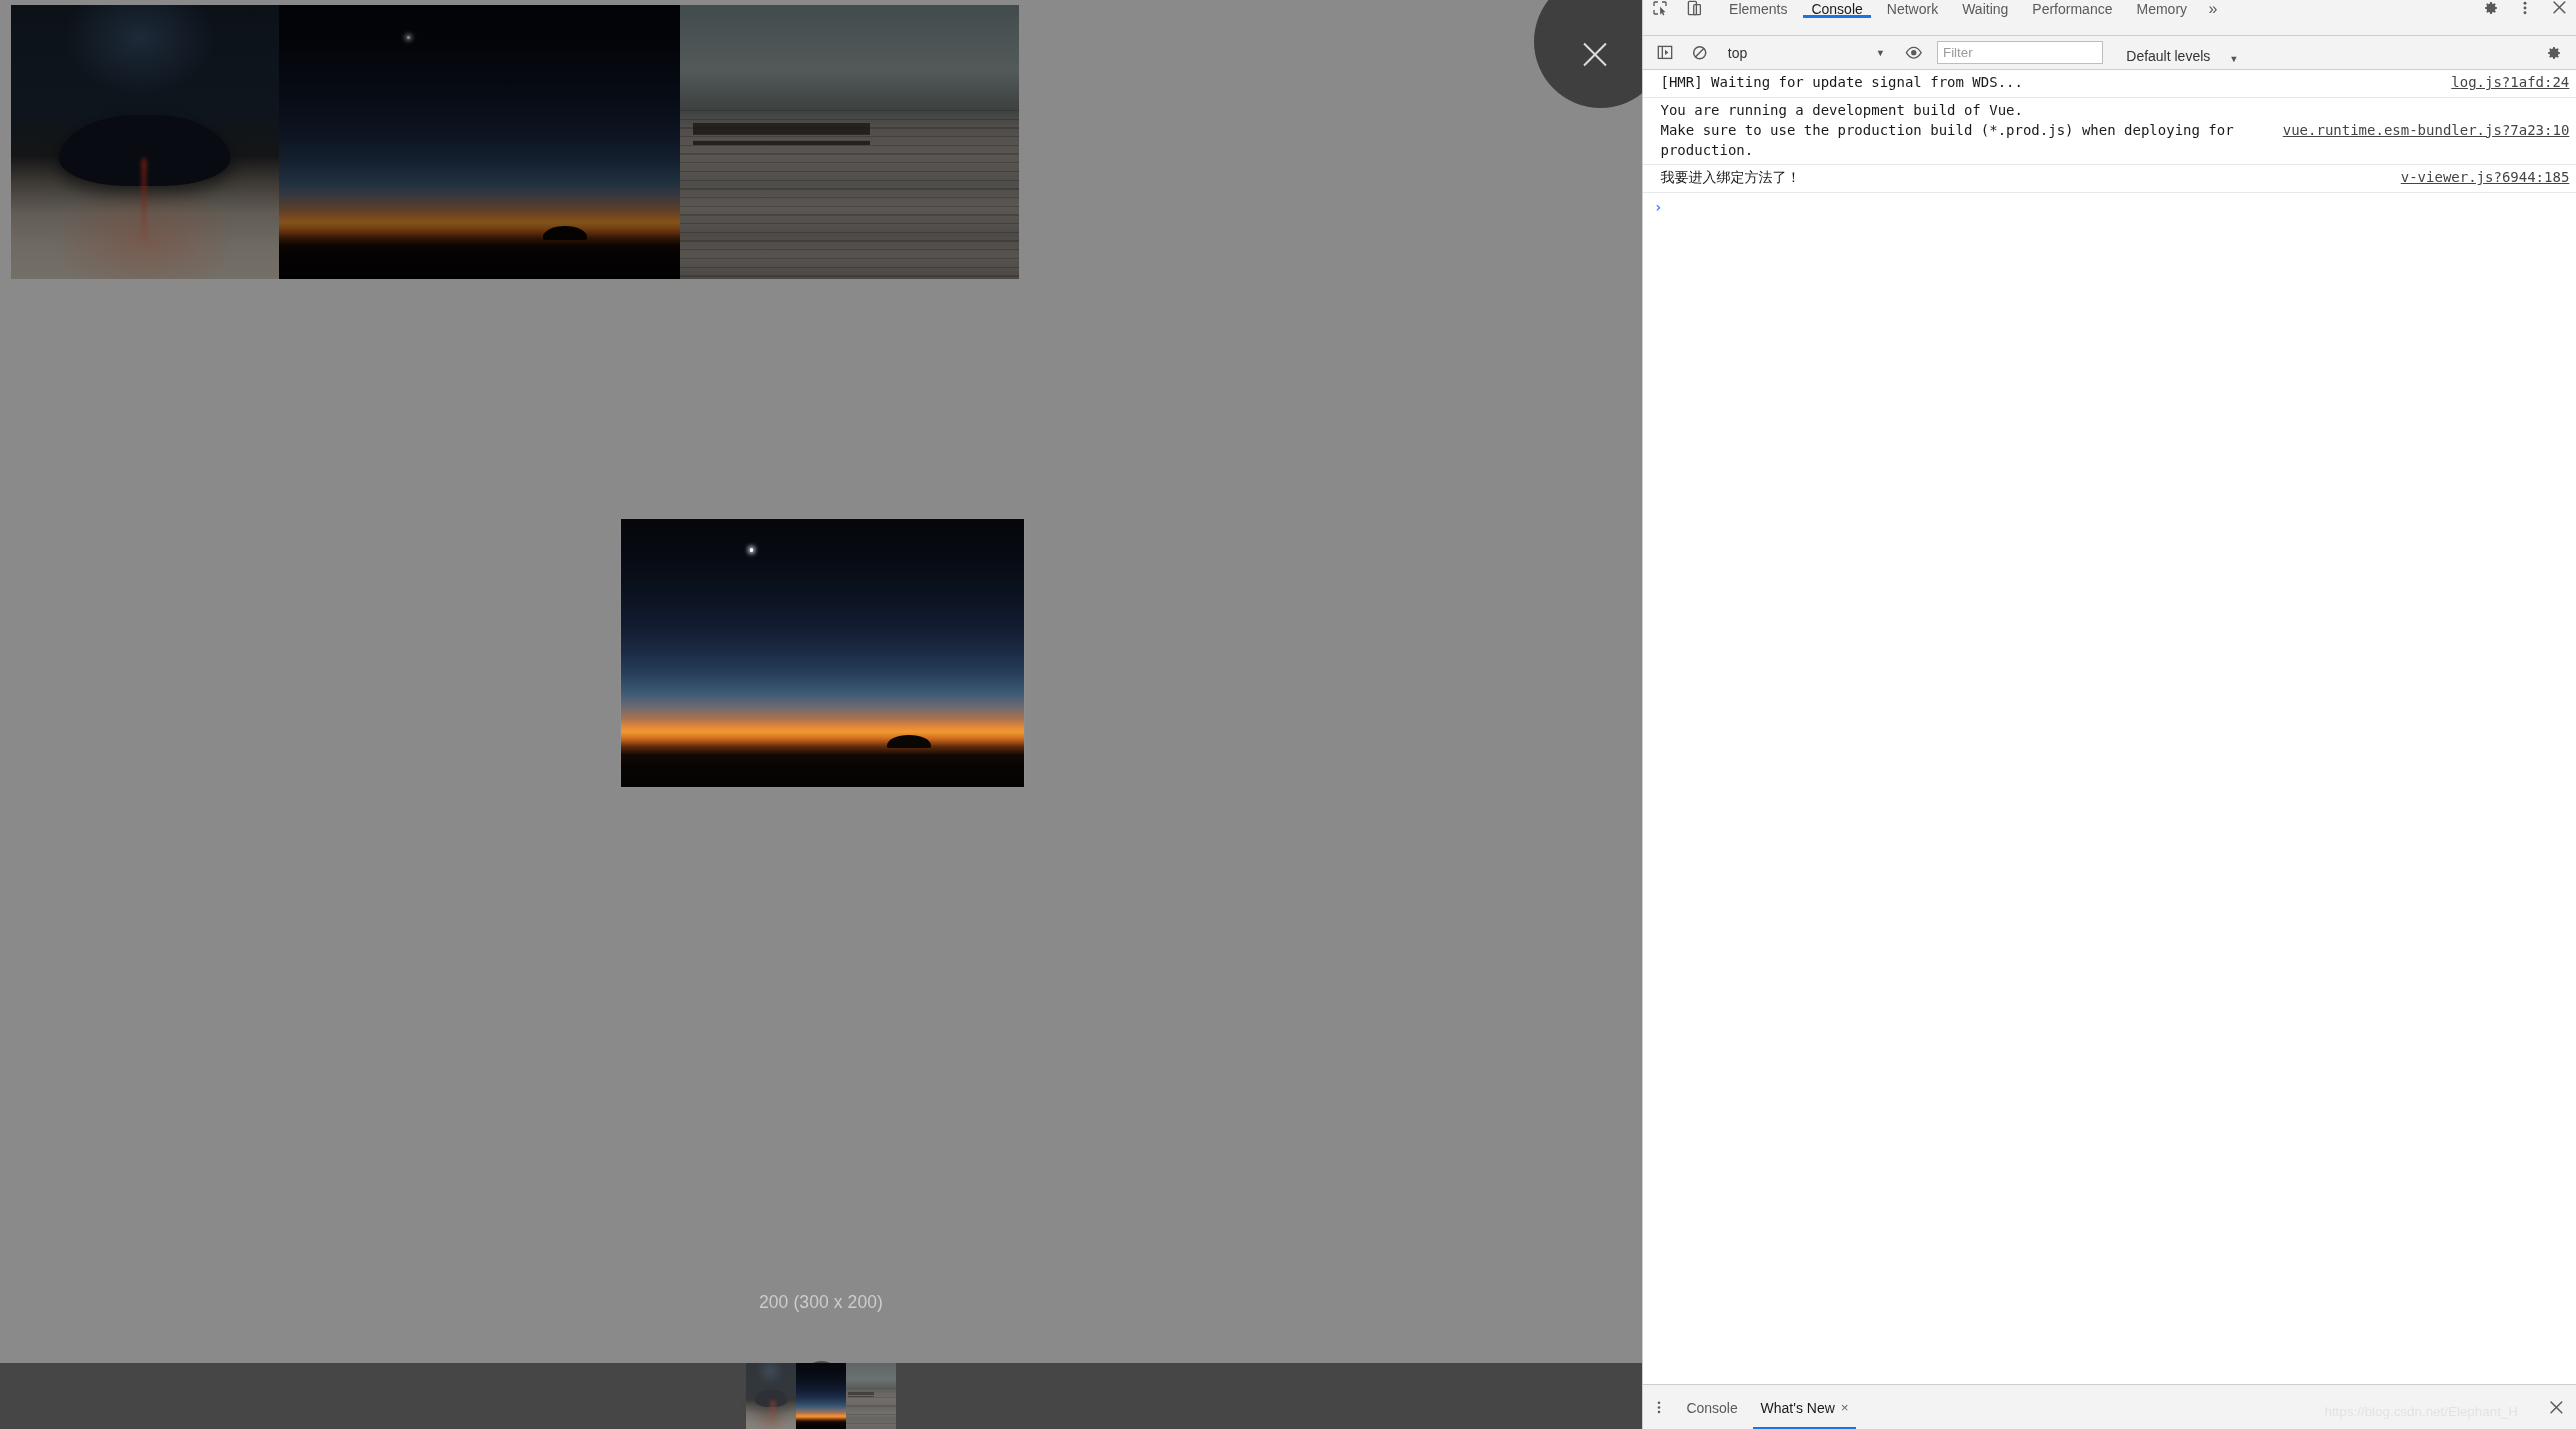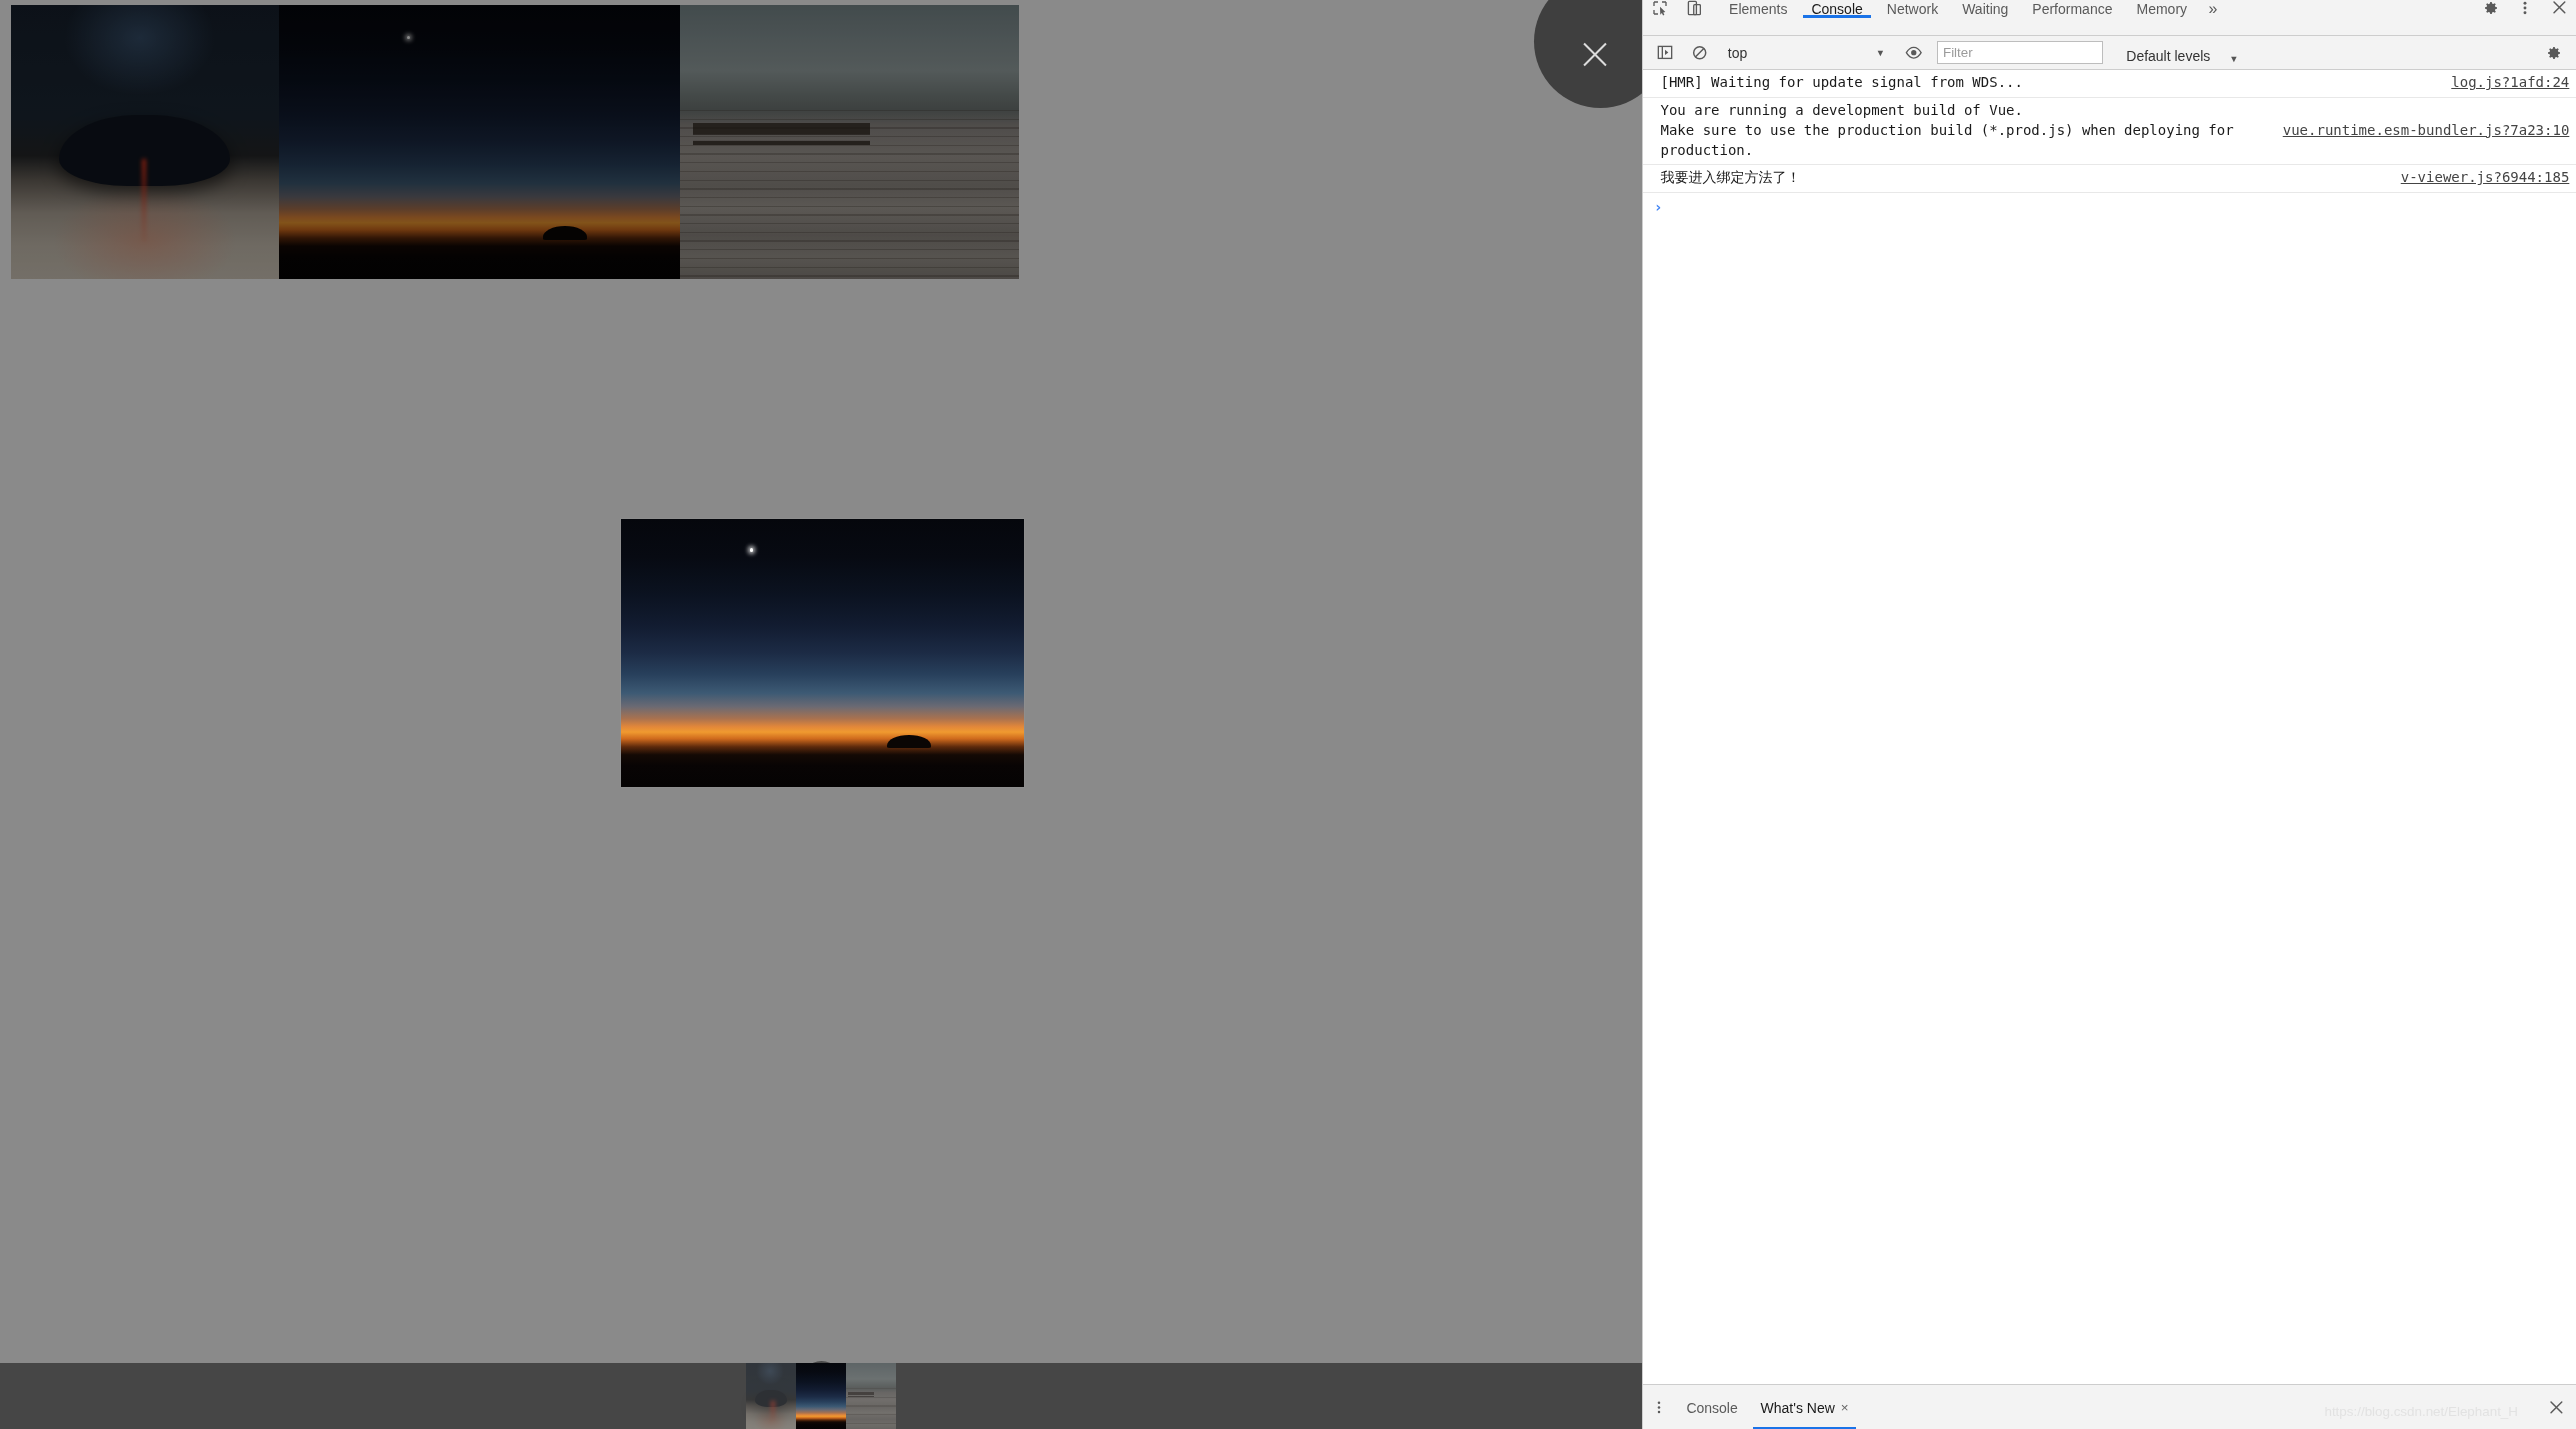--- a/index.html
+++ b/index.html
@@ -380,20 +380,21 @@
 
       <div class="viewer-close">
         <span class="x"></span>
       </div>
 
       <div class="viewer-image photo-sunset">
         <div class="star"></div>
         <div class="mound"></div>
       </div>
 
+      <div class="viewer-title">200 (300 x 200)</div>
 
       <div class="viewer-toolbar">
 
         <div class="tb-btn">
           <svg width="14.8" height="14.8" viewBox="0 0 22 22">
             <path d="M11 4v14M4 11h14" stroke="#eee" stroke-width="3" stroke-linecap="round"></path>
           </svg>
         </div>
 
         <div class="tb-btn">

